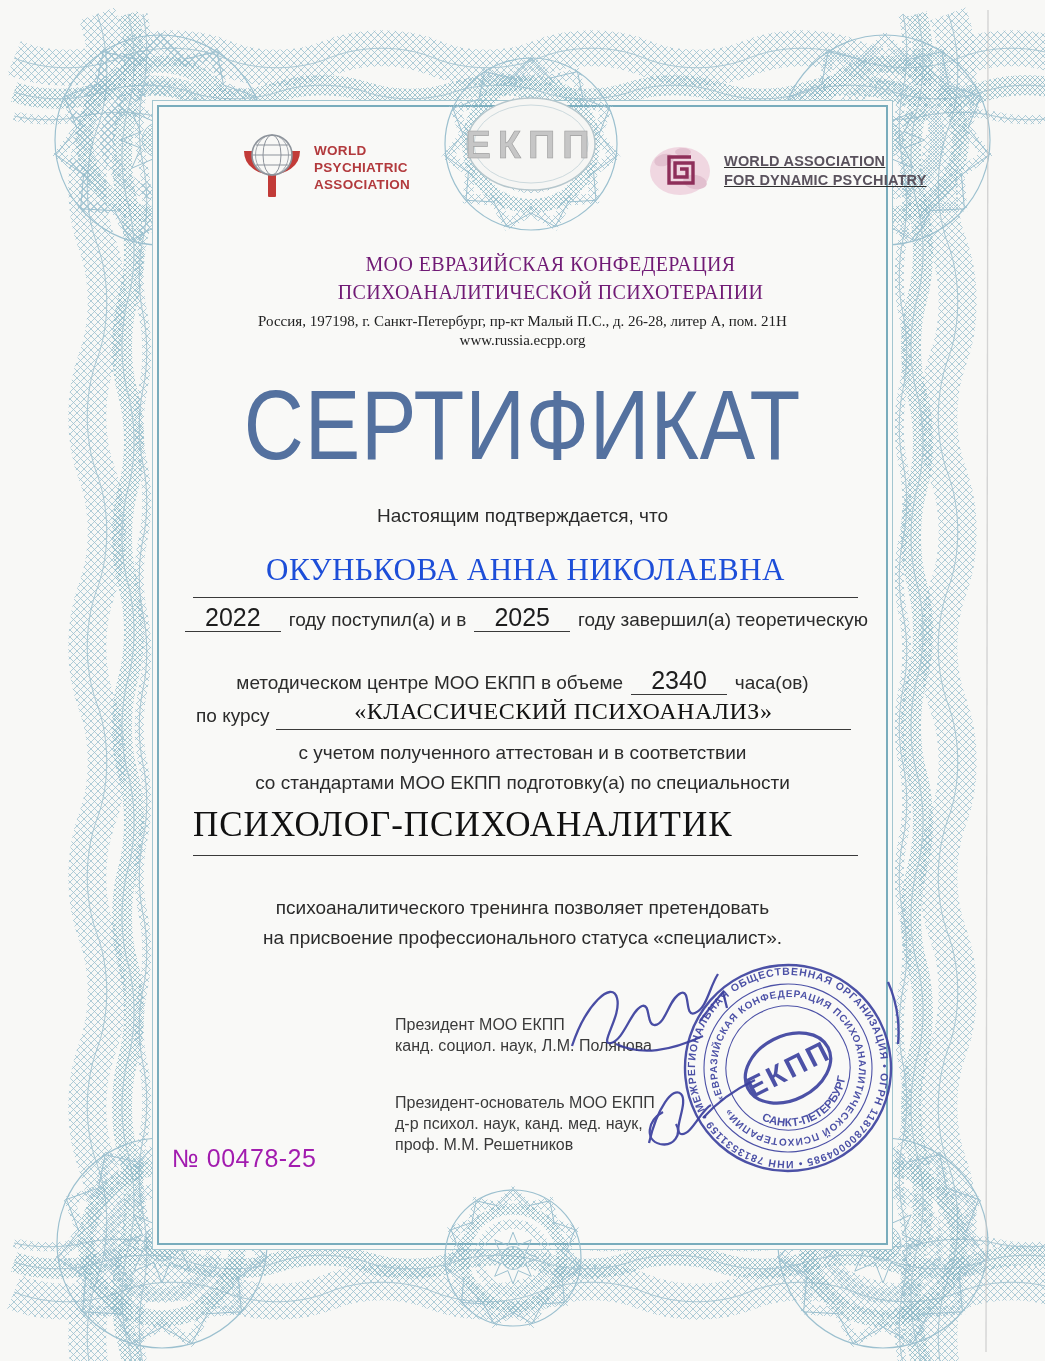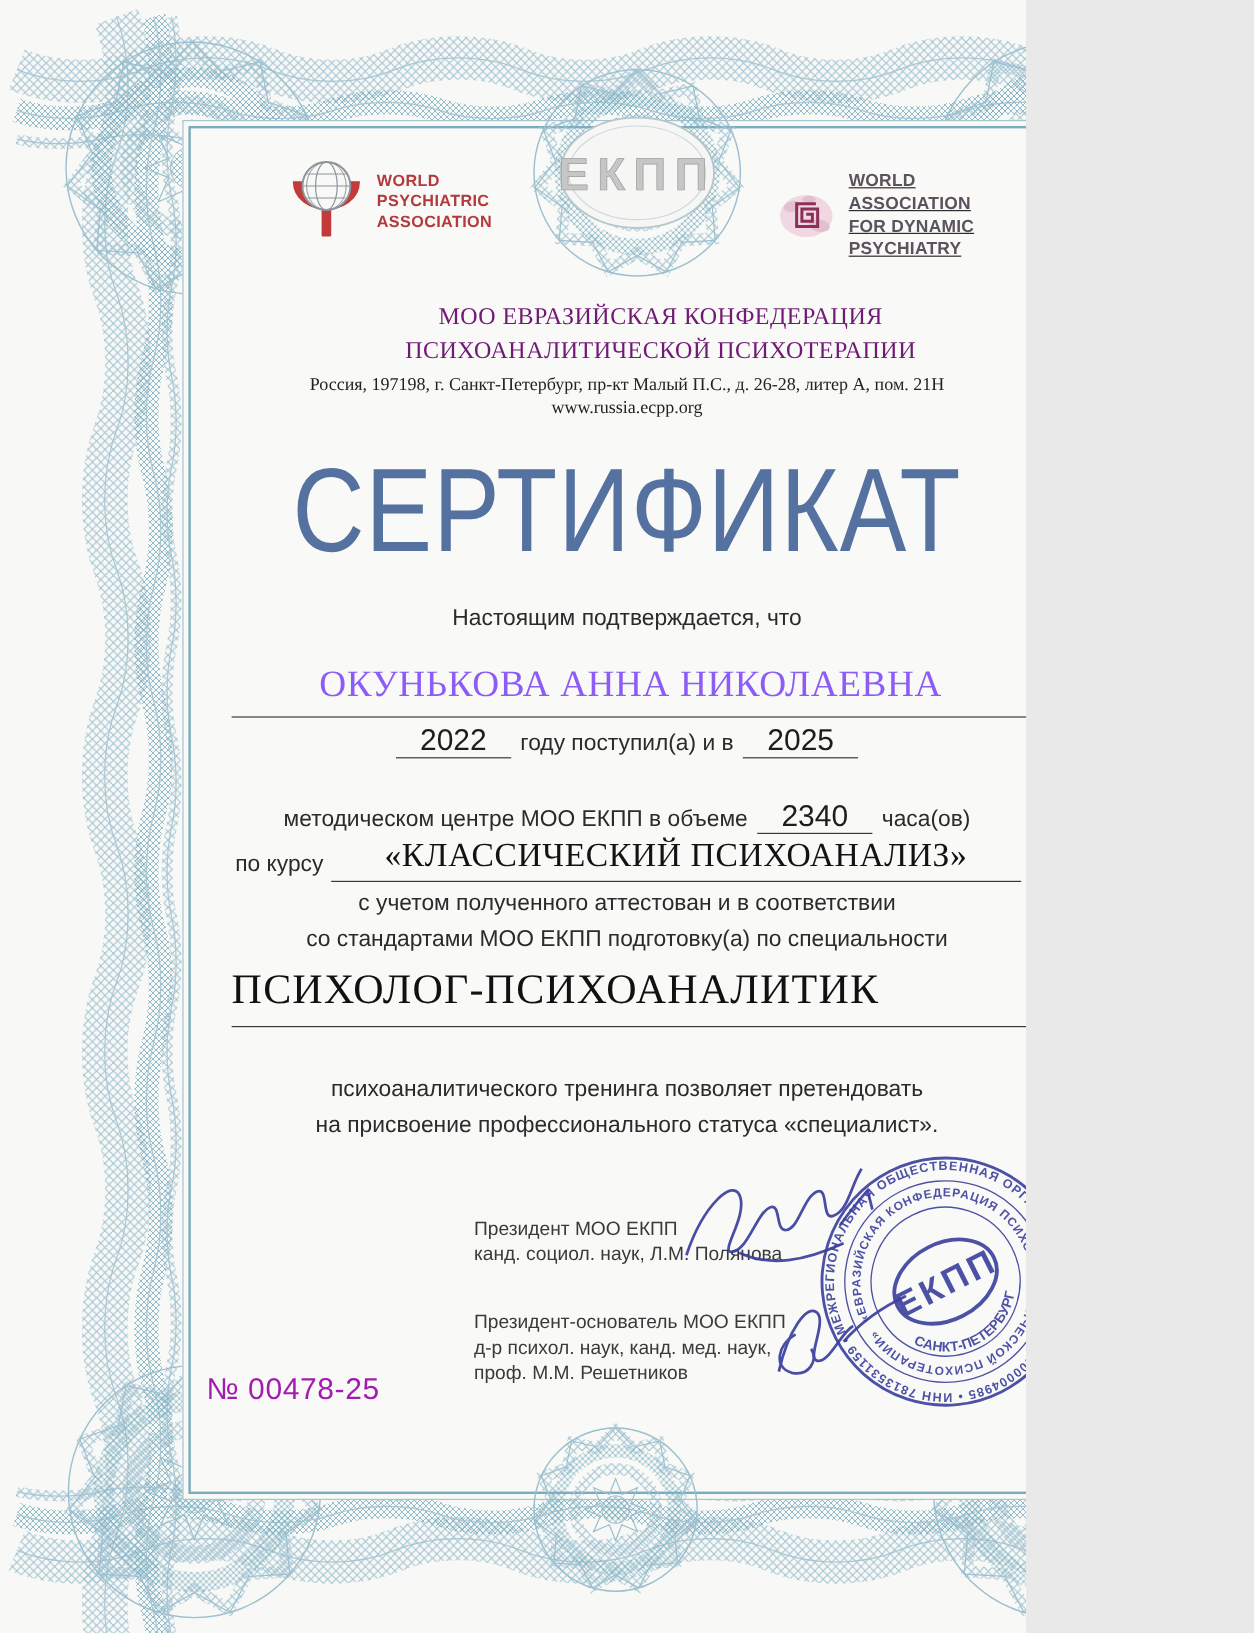--- a/index.html
+++ b/index.html
@@ -1,40 +1,40 @@
 <!DOCTYPE html>
 <html><head>
 <meta charset="utf-8">
 <style>
   html,body{margin:0;padding:0;background:#e9e9e9;}
-  .page{position:relative;width:855px;height:1361px;background:#f8f8f6;overflow:hidden;
+  .page{position:relative;width:1045px;height:1361px;background:#f8f8f6;overflow:hidden;
         font-family:"Liberation Sans",sans-serif;color:#2d2d2d;}
   svg{position:absolute;left:0;top:0;}
   .layer{position:absolute;left:0;top:0;width:1045px;height:1361px;pointer-events:none;}
   .card{position:absolute;left:152px;top:100px;width:741px;height:1150px;background:#f9f9f7;
         border:1px solid #a3c6d0;box-sizing:border-box;}
   .card-inner{position:absolute;left:4px;top:4px;right:4px;bottom:4px;border:2.5px solid #79acbc;}
   .abs{position:absolute;}
   .ctr{left:152px;width:741px;text-align:center;}
   .serif{font-family:"Liberation Serif",serif;}
   .org-line{font-size:20px;color:#701a75;letter-spacing:.4px;margin-left:28px;}
   .addr{font-size:15px;color:#222;}
   .big-title{font-size:99px;font-weight:400;color:#54719f;white-space:nowrap;
              transform:scaleX(.84);transform-origin:50% 50%;letter-spacing:1px;}
   .confirm{font-size:19px;color:#2b2b2b;}
   .name-wrap{left:193px;width:665px;border-bottom:1.6px solid #3a3a3a;padding-bottom:9px;text-align:center;}
-  .name{font-size:31px;color:#8b5cf6;letter-spacing:.5px;}
+  .name{font-size:31px;color:#1d4ed8;letter-spacing:.5px;}
   .bodyline{font-size:19px;color:#2b2b2b;}
   .yr{font-family:"Liberation Sans",sans-serif;font-size:25px;color:#1d1d1d;
       border-bottom:1.6px solid #3a3a3a;padding:0 20px 1px 20px;margin:0 8px;display:inline-block;line-height:1;}
   .flexrow{display:flex;align-items:baseline;justify-content:center;}
   .course-row{left:196px;width:655px;display:flex;align-items:flex-end;}
   .course-label{font-size:19px;color:#2b2b2b;white-space:nowrap;padding-bottom:3px;}
   .course-slot{flex:1;border-bottom:1.6px solid #3a3a3a;text-align:center;padding-bottom:4px;margin-left:6px;}
-  .course-name{font-size:28px;color:#131313;letter-spacing:.5px;}
+  .course-name{font-size:24px;color:#131313;letter-spacing:.5px;}
   .spec-wrap{left:193px;width:665px;border-bottom:1.6px solid #3a3a3a;padding-bottom:10px;text-align:left;}
   .specialty{font-size:35px;color:#111;letter-spacing:1px;}
   .sig-block{font-size:16px;color:#3a3a3a;line-height:21px;}
   .cert-no{font-size:25px;color:#a21caf;letter-spacing:.5px;}
   .wpa{left:240px;top:133px;display:flex;gap:10px;align-items:center;}
   .wpa-text{font-size:13.5px;line-height:17px;font-weight:700;color:#b23a3d;letter-spacing:.3px;}
   .wadp{left:650px;top:142px;display:flex;gap:12px;align-items:center;text-decoration:underline;}
   .wadp-text{font-size:14.5px;line-height:19px;font-weight:700;color:#5a525d;letter-spacing:.2px;}
 </style>
 </head>
@@ -157,20 +157,21 @@
   <div class="abs ctr confirm" style="top:505px">Настоящим подтверждается, что</div>
 
   <div class="abs name-wrap" style="top:552px">
     <span class="serif name">ОКУНЬКОВА АННА НИКОЛАЕВНА</span>
   </div>
 
   <div class="abs ctr flexrow" style="top:605px">
     <span class="yr">2022</span>
     <span class="bodyline">году поступил(а) и в</span>
     <span class="yr">2025</span>
+    <span class="bodyline">году завершил(а) теоретическую</span>
   </div>
 
 
   <div class="abs ctr flexrow" style="top:668px">
     <span class="bodyline">методическом центре МОО ЕКПП в объеме</span>
     <span class="yr">2340</span>
     <span class="bodyline">часа(ов)</span>
   </div>
 
   <div class="abs course-row" style="top:698px">

